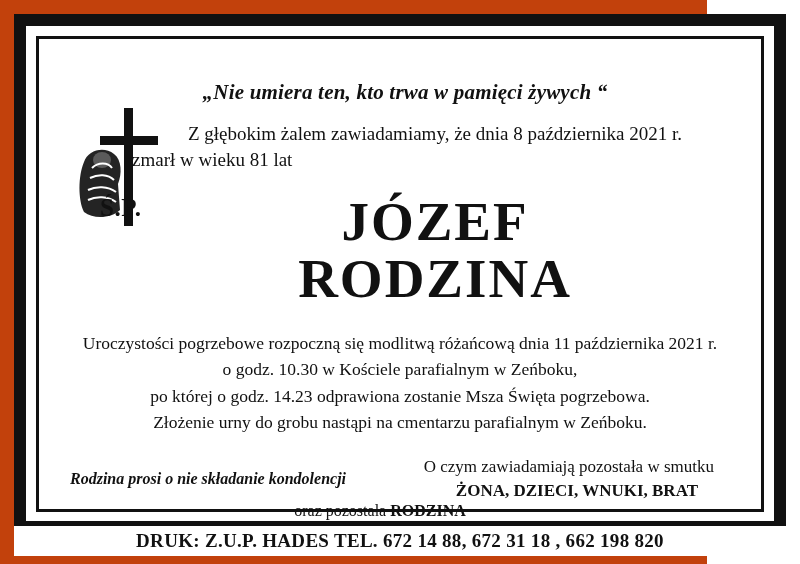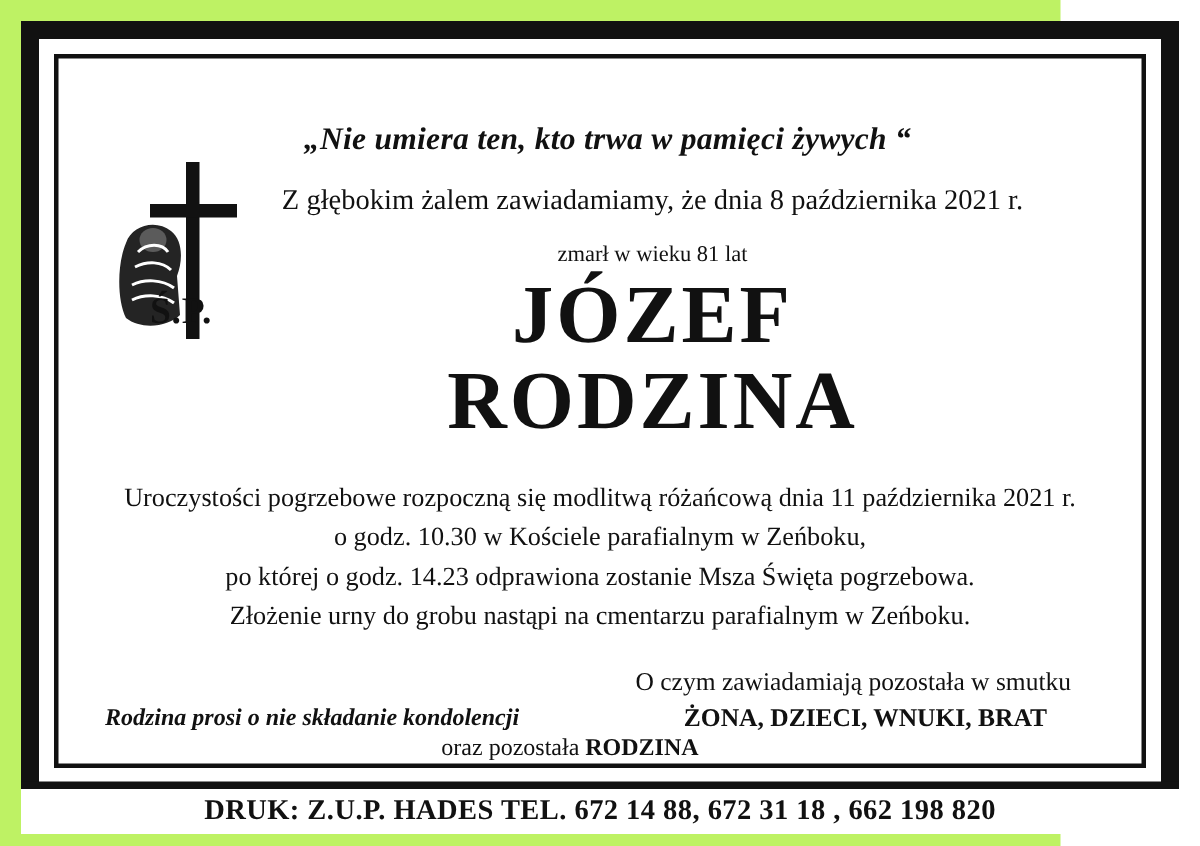--- a/index.html
+++ b/index.html
@@ -12,21 +12,21 @@
     height: 564px;
     font-family: "Liberation Serif", serif;
     color: #111111;
     overflow: hidden;
   }
 
   .page {
     position: relative;
     width: 707px;
     height: 564px;
-    background: #bef264;
+    background: #c2410c;
   }
 
   
   .outer-frame {
     position: absolute;
     left: 14px;
     top: 14px;
     width: 772px;
     height: 520px;
     background: #111111;
@@ -78,30 +78,30 @@
 
   .announce {
     text-align: center;
     font-size: 19px;
     line-height: 1.35;
     margin: 16px 0 0 0;
     padding-left: 70px;
   }
 
   .announce-line2 {
-    text-align: center;
-    font-size: 15px;
-    margin-top: 15px;
+    text-align: left;
+    font-size: 19px;
+    margin-top: 2px;
     padding-left: 70px;
   }
 
   .name-block {
     text-align: center;
     padding-left: 70px;
-    margin-top: 2px;
+    margin-top: 22px;
   }
   .name-first {
     font-size: 55px;
     font-weight: bold;
     letter-spacing: 2px;
     line-height: 1.05;
   }
   .name-last {
     font-size: 55px;
     font-weight: bold;

